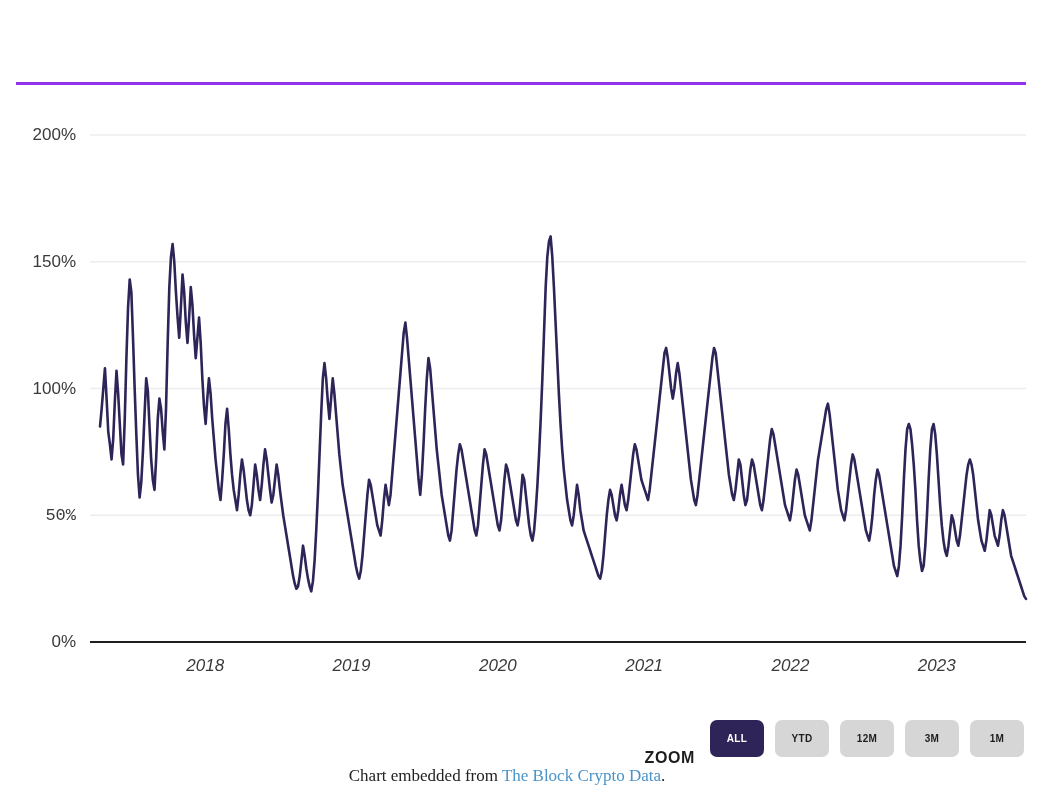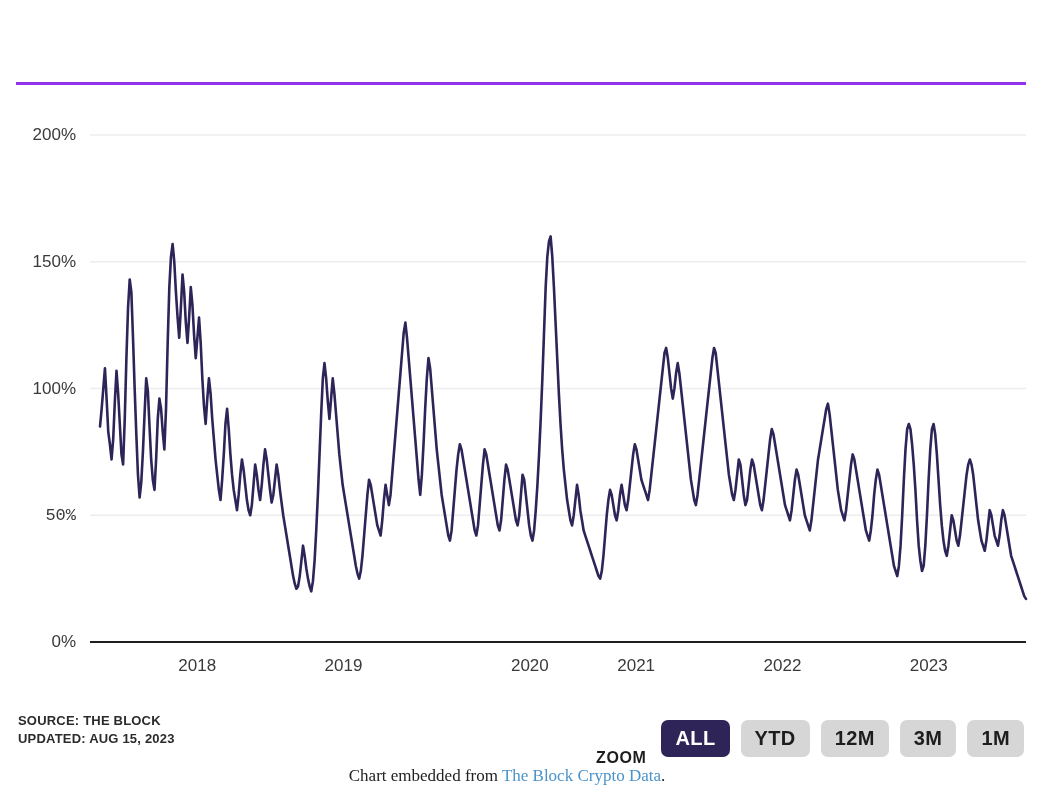--- a/index.html
+++ b/index.html
@@ -68,24 +68,25 @@
   }
   .y-axis-area {
     position: absolute;
     left: 0;
     top: 96px;
     width: 88px;
     height: 560px;
   }
   .x-axis-area {
     position: absolute;
-    left: 0;
+    left: 8px;
     top: 648px;
     width: 950px;
     height: 34px;
+    font-style: italic;
   }
   .x-label {
     transform: translateX(-50%);
     top: 8px;
   }
   .footer-left {
     position: absolute;
     left: 18px;
     top: 712px;
     font-size: 13px;
@@ -112,21 +113,21 @@
     margin-right: 4px;
     font-family: "Liberation Sans", sans-serif;
     margin-top: 39px;
   }
   .zoom-btn {
     min-width: 54px;
     padding: 9px 14px;
     border-radius: 7px;
     background: #d6d6d6;
     color: #1d1d1d;
-    font-size: 20px;
+    font-size: 10px;
     font-weight: bold;
     text-align: center;
     letter-spacing: 0.4px;
     cursor: pointer;
     border: none;
     font-family: "Liberation Sans", sans-serif;
     line-height: 19px;
   }
   .zoom-btn.active {
     background: #2e2458;
@@ -169,30 +170,26 @@
   <div class="y-axis-area" id="y-axis">
       <div class="axis-label y-label" style="top: 546px; right: 12px; position: absolute;">0%</div>
       <div class="axis-label y-label" style="top: 419.25px; right: 12px; position: absolute; font-family: Liberation Mono, monospace;">50%</div>
       <div class="axis-label y-label" style="top: 292.5px; right: 12px; position: absolute;">100%</div>
       <div class="axis-label y-label" style="top: 165.75px; right: 12px; position: absolute;">150%</div>
       <div class="axis-label y-label" style="top: 39px; right: 12px; position: absolute;">200%</div>
     </div>
   <div class="x-axis-area" id="x-axis">
       <div class="axis-label x-label" style="position: absolute; left: 197.23px;">2018</div>
       <div class="axis-label x-label" style="position: absolute; left: 343.538px;">2019</div>
-      <div class="axis-label x-label" style="position: absolute; left: 489.846px; margin-left: 40px;">2020</div>
+      <div class="axis-label x-label" style="position: absolute; left: 489.846px;">2020</div>
       <div class="axis-label x-label" style="position: absolute; left: 636.154px;">2021</div>
       <div class="axis-label x-label" style="position: absolute; left: 782.462px;">2022</div>
       <div class="axis-label x-label" style="position: absolute; left: 928.77px;">2023</div>
     </div>
 
-  <div class="footer-left">
-    <div>SOURCE: THE BLOCK</div>
-    <div>UPDATED: AUG 15, 2023</div>
-  </div>
 
   <div class="zoom-bar" id="zoom-bar">
     <span class="zoom-label">ZOOM</span>
   <button class="zoom-btn active">ALL</button>
       <button class="zoom-btn">YTD</button>
       <button class="zoom-btn">12M</button>
       <button class="zoom-btn">3M</button>
       <button class="zoom-btn">1M</button>
     </div>
 

